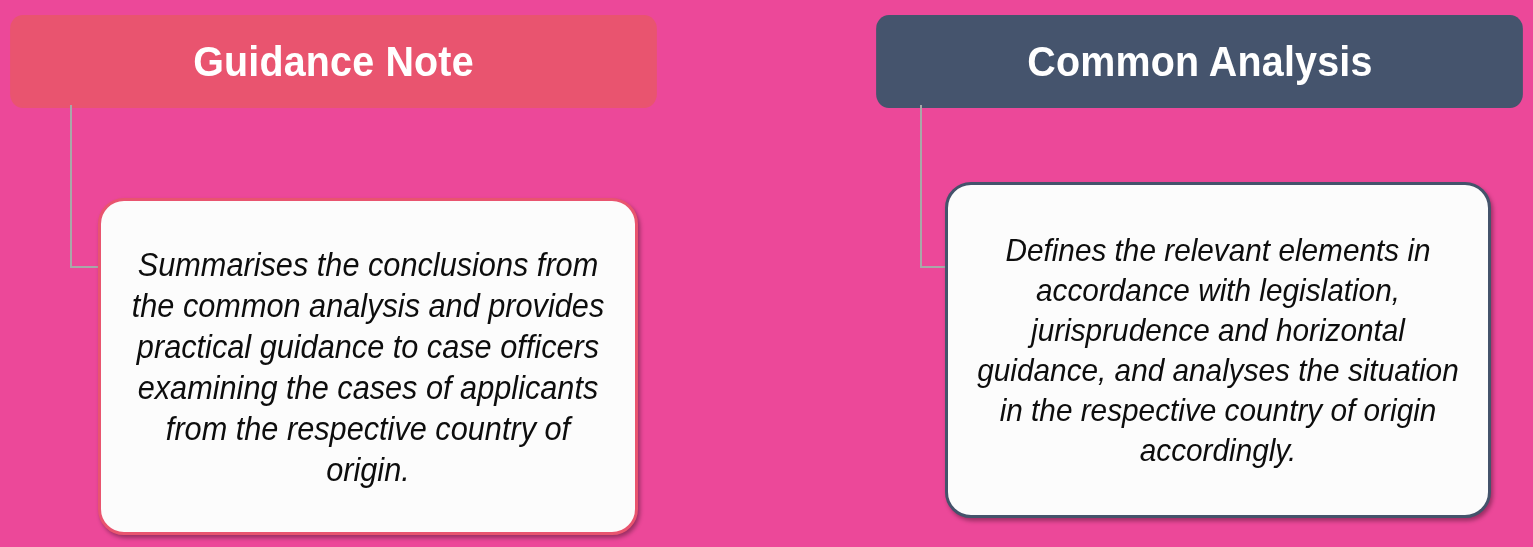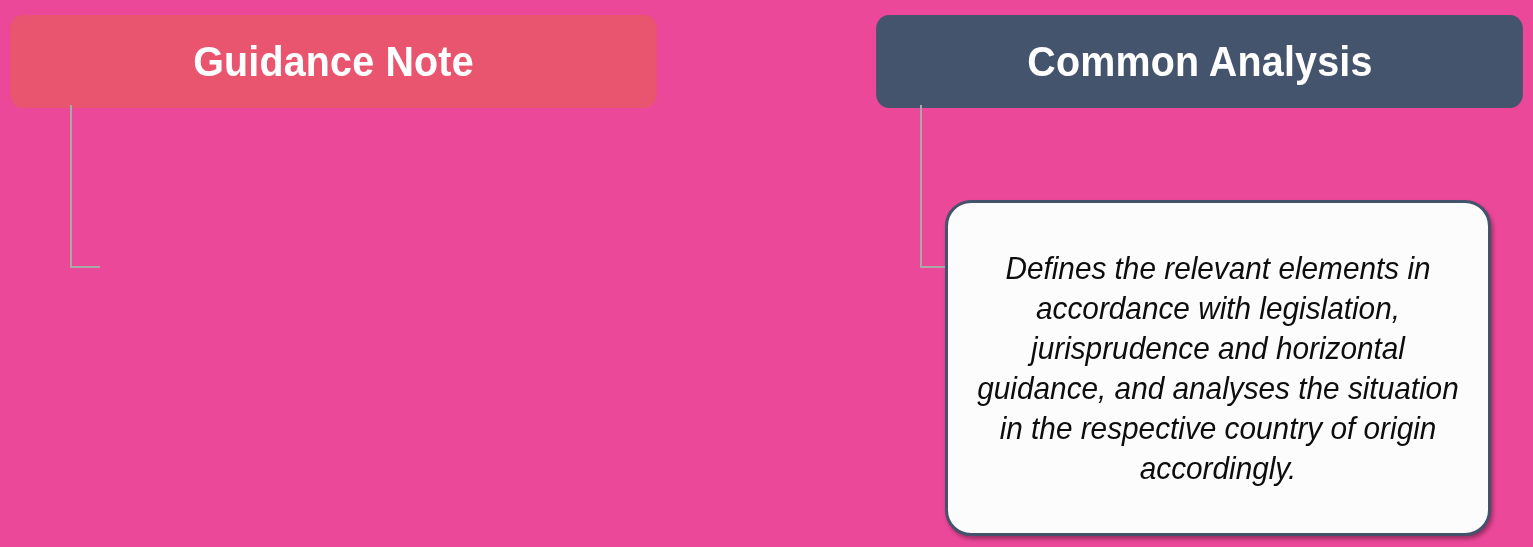--- a/index.html
+++ b/index.html
@@ -106,21 +106,21 @@
   #card-guidance-note {
     left: 98px;
     top: 198px;
     width: 540px;
     height: 337px;
     border: 3px solid #E9546F;
   }
 
   #card-common-analysis {
     left: 945px;
-    top: 200px;
+    top: 182px;
     width: 546px;
     height: 336px;
     border: 3px solid #44536B;
   }
 
   #card-common-analysis .desc-text { font-size: 32px; line-height: 40px; }
 </style>
 </head>
 <body>
 
@@ -128,20 +128,23 @@
 
   <div id="header-guidance-note" class="header-box" style="background: rgb(233, 84, 111); color: rgb(255, 255, 255);">
     <span class="header-label">Guidance Note</span>
   </div>
 
   <div id="connector-left" class="connector">
     <div class="vline" style="height: 163px; background: rgb(168, 168, 168);"></div>
     <div class="hline" style="width: 30px; top: 161px; background: rgb(168, 168, 168);"></div>
   </div>
 
+  <div id="card-guidance-note" class="desc-card" style="border-color: rgb(233, 84, 111); background: rgb(252, 252, 252);">
+    <div class="desc-text" style="color: rgb(13, 13, 13); font-style: italic;">Summarises the conclusions from the common analysis and provides practical guidance to case officers examining the cases of applicants from the respective country of origin.</div>
+  </div>
 
   <div id="header-common-analysis" class="header-box" style="background: rgb(69, 84, 109); color: rgb(255, 255, 255);">
     <span class="header-label">Common Analysis</span>
   </div>
 
   <div id="connector-right" class="connector">
     <div class="vline" style="height: 163px; background: rgb(168, 168, 168);"></div>
     <div class="hline" style="width: 27px; top: 161px; background: rgb(168, 168, 168);"></div>
   </div>
 

